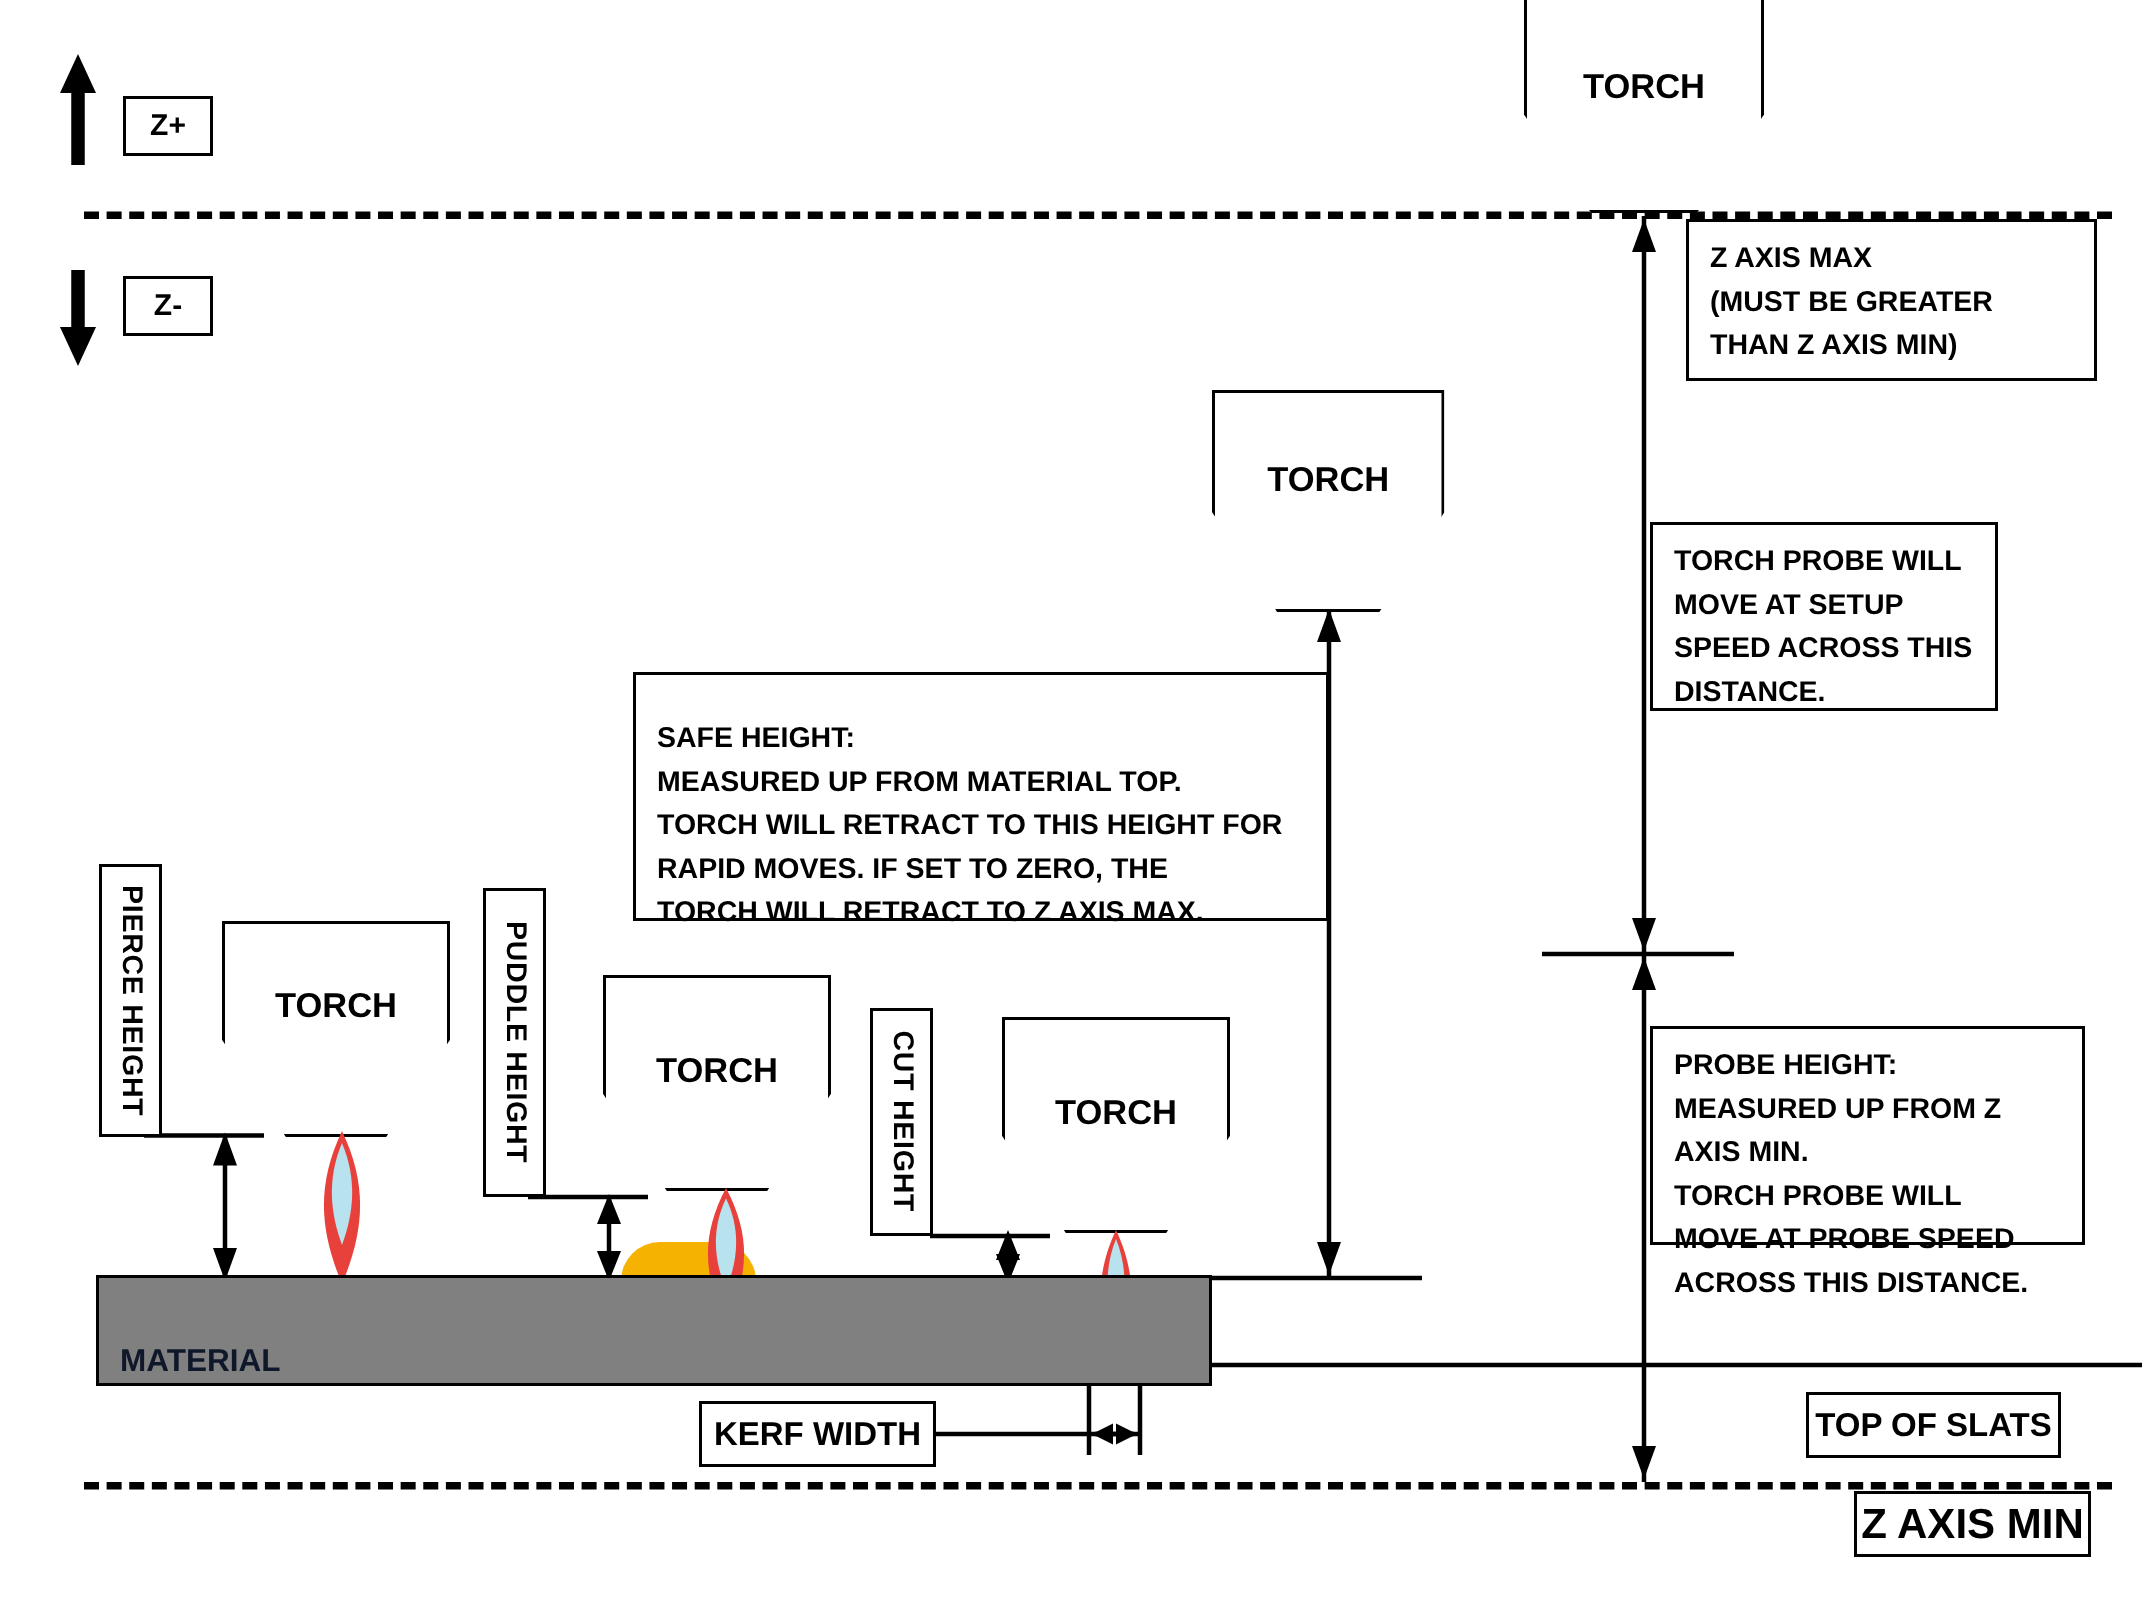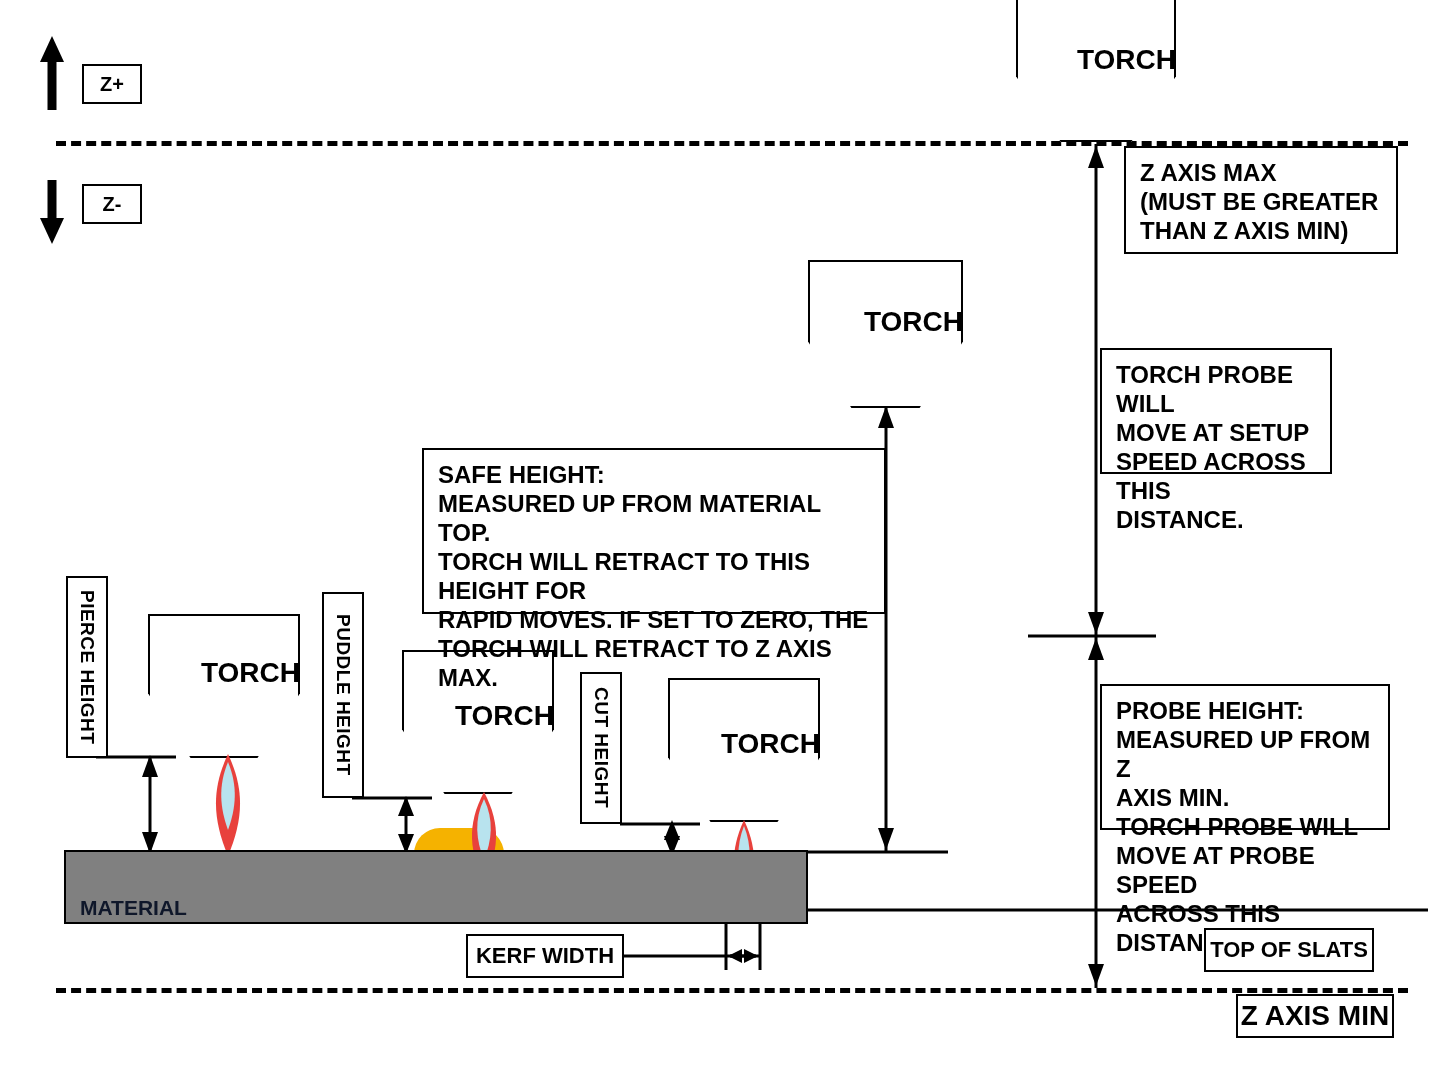--- a/index.html
+++ b/index.html
@@ -22,21 +22,21 @@
     border: 2px solid #000;
     background: #fff;
     box-sizing: border-box;
     font-weight: bold;
     color: #000;
   }
   .box.pad {
     padding: 6px 10px;
   }
   .callout {
-    font-size: 24px;
+    font-size: 19px;
     line-height: 29px;
     white-space: pre-line;
   }
   .small-label {
     font-size: 20px;
     font-weight: bold;
     display: flex;
     align-items: center;
     justify-content: center;
     text-align: center;
@@ -63,23 +63,23 @@
   .torch {
     position: absolute;
     background: #fff;
     border: 2px solid #000;
     box-sizing: border-box;
     -webkit-clip-path: polygon(0 0, 100% 0, 100% 55%, 72% 100%, 28% 100%, 0 55%);
     clip-path: polygon(0 0, 100% 0, 100% 55%, 72% 100%, 28% 100%, 0 55%);
   }
   .torch-label {
     position: absolute;
-    font-size: 28px;
-    font-weight: bold;
-    text-align: right;
+    font-size: 23px;
+    font-weight: bold;
+    text-align: center;
     color: #000;
   }
 
   
   .flame { position: absolute; }
   .flame svg { display: block; }
 
   
   .material {
     background: #808080;
@@ -217,21 +217,21 @@
 
   <div class="abs box pad callout" style="left:1124px; top:146px; width:274px; height:108px; padding-left:14px; padding-top:10px;">Z AXIS MAX
 (MUST BE GREATER
 THAN Z AXIS MIN)</div>
 
   <div class="abs box pad callout" style="left:1100px; top:348px; width:232px; height:126px; padding-left:14px; padding-top:10px;">TORCH PROBE WILL
 MOVE AT SETUP
 SPEED ACROSS THIS
 DISTANCE.</div>
 
-  <div class="abs box pad callout" style="left:422px; top:448px; width:464px; height:166px; padding-left:14px; padding-top:10px;">SAFE HEIGHT:
+  <div class="abs box pad callout" style="left:422px; top:448px; width:464px; height:166px; padding-left:14px; padding-top:28px;">SAFE HEIGHT:
 MEASURED UP FROM MATERIAL TOP.
 TORCH WILL RETRACT TO THIS HEIGHT FOR
 RAPID MOVES.  IF SET TO ZERO, THE
 TORCH WILL RETRACT TO Z AXIS MAX.</div>
 
   <div class="abs box pad callout" style="left:1100px; top:684px; width:290px; height:146px; padding-left:14px; padding-top:10px;">PROBE HEIGHT:
 MEASURED UP FROM Z
 AXIS MIN.
 TORCH PROBE WILL
 MOVE AT PROBE SPEED

